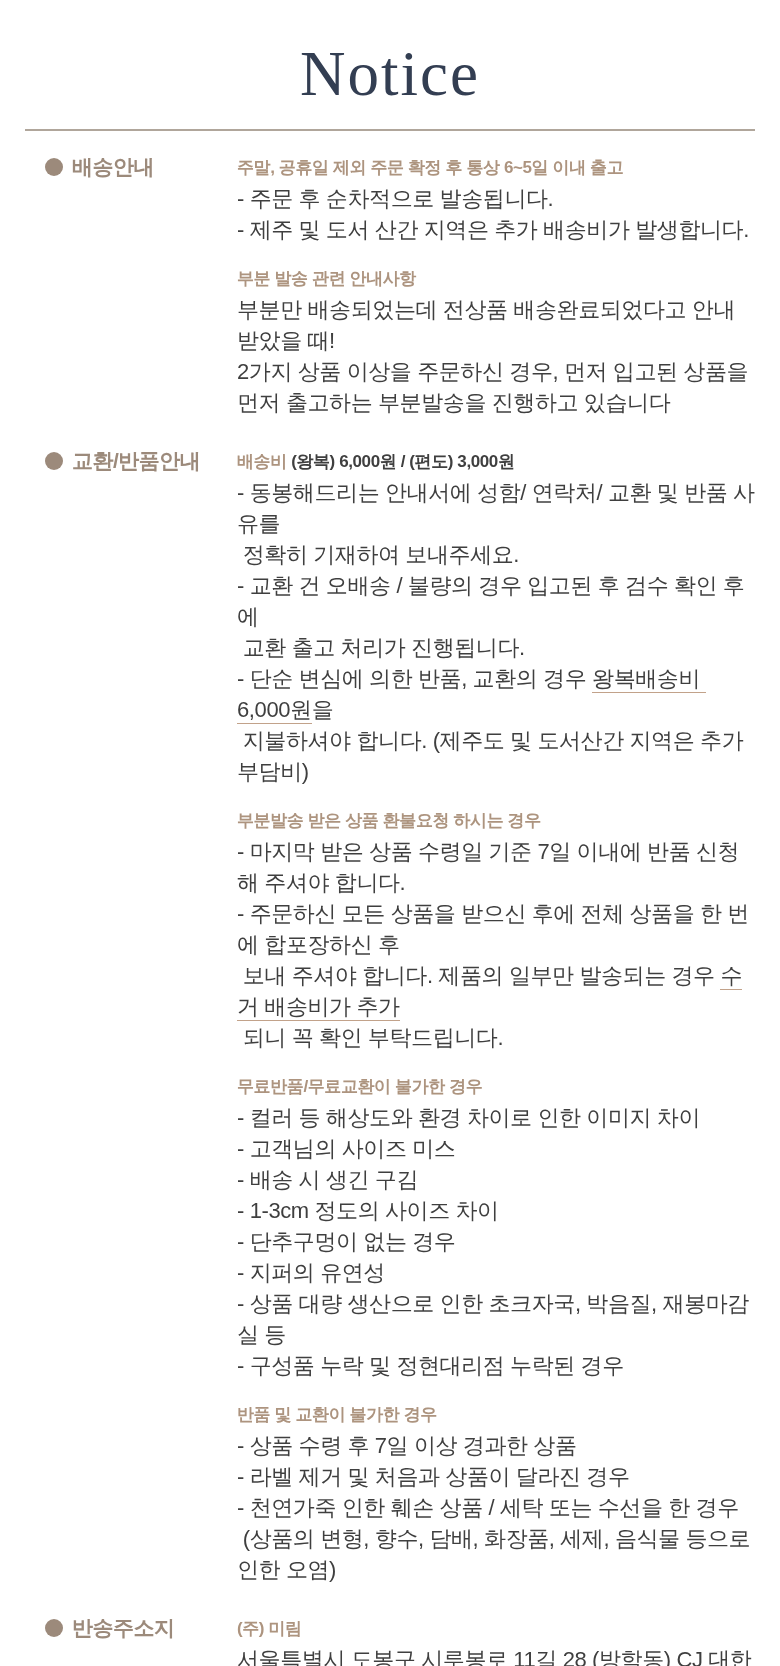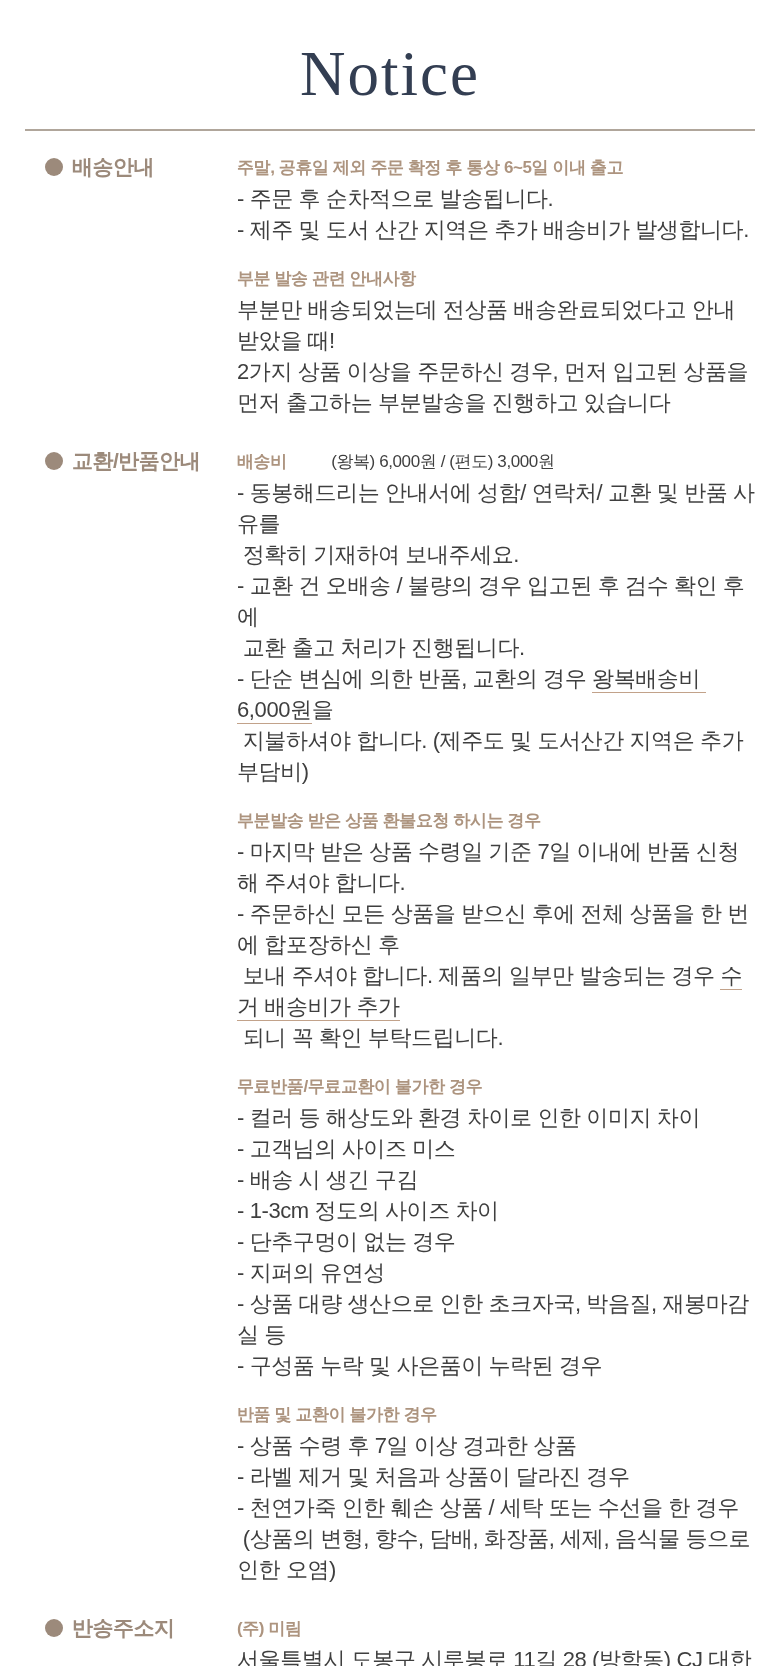--- a/index.html
+++ b/index.html
@@ -72,22 +72,21 @@
   .group-heading{
     font-size:17px;
     font-weight:700;
     line-height:31px;
     color:var(--subhead-color);
     letter-spacing:-0.4px;
     white-space:pre-wrap;
   }
   .group-heading .normal{
     color:var(--body-color);
-    font-weight:400;
-    margin-left:40px;
+    font-weight:700;
   }
   .line{
     font-size:22px;
     font-weight:400;
     line-height:31px;
     color:var(--body-color);
     letter-spacing:-0.4px;
     white-space:pre-wrap;
   }
   .u{
@@ -139,21 +138,21 @@
           </div>
           <div class="group">
             <div class="group-heading"><span>무료반품/무료교환이 불가한 경우</span></div>
             <div class="line"><span>- 컬러 등 해상도와 환경 차이로 인한 이미지 차이</span></div>
             <div class="line"><span>- 고객님의 사이즈 미스</span></div>
             <div class="line"><span>- 배송 시 생긴 구김</span></div>
             <div class="line"><span>- 1-3cm 정도의 사이즈 차이</span></div>
             <div class="line"><span>- 단추구멍이 없는 경우</span></div>
             <div class="line"><span>- 지퍼의 유연성</span></div>
             <div class="line"><span>- 상품 대량 생산으로 인한 초크자국, 박음질, 재봉마감실 등</span></div>
-            <div class="line"><span>- 구성품 누락 및 사은품이 누락된 경우</span></div>
+            <div class="line"><span>- 구성품 누락 및 정현대리점 누락된 경우</span></div>
           </div>
           <div class="group">
             <div class="group-heading"><span>반품 및 교환이 불가한 경우</span></div>
             <div class="line"><span>- 상품 수령 후 7일 이상 경과한 상품</span></div>
             <div class="line"><span>- 라벨 제거 및 처음과 상품이 달라진 경우</span></div>
             <div class="line"><span>- 천연가죽 인한 훼손 상품 / 세탁 또는 수선을 한 경우</span></div>
             <div class="line"><span> (상품의 변형, 향수, 담배, 화장품, 세제, 음식물 등으로 인한 오염)</span></div>
           </div>
         </div>
       </div>

